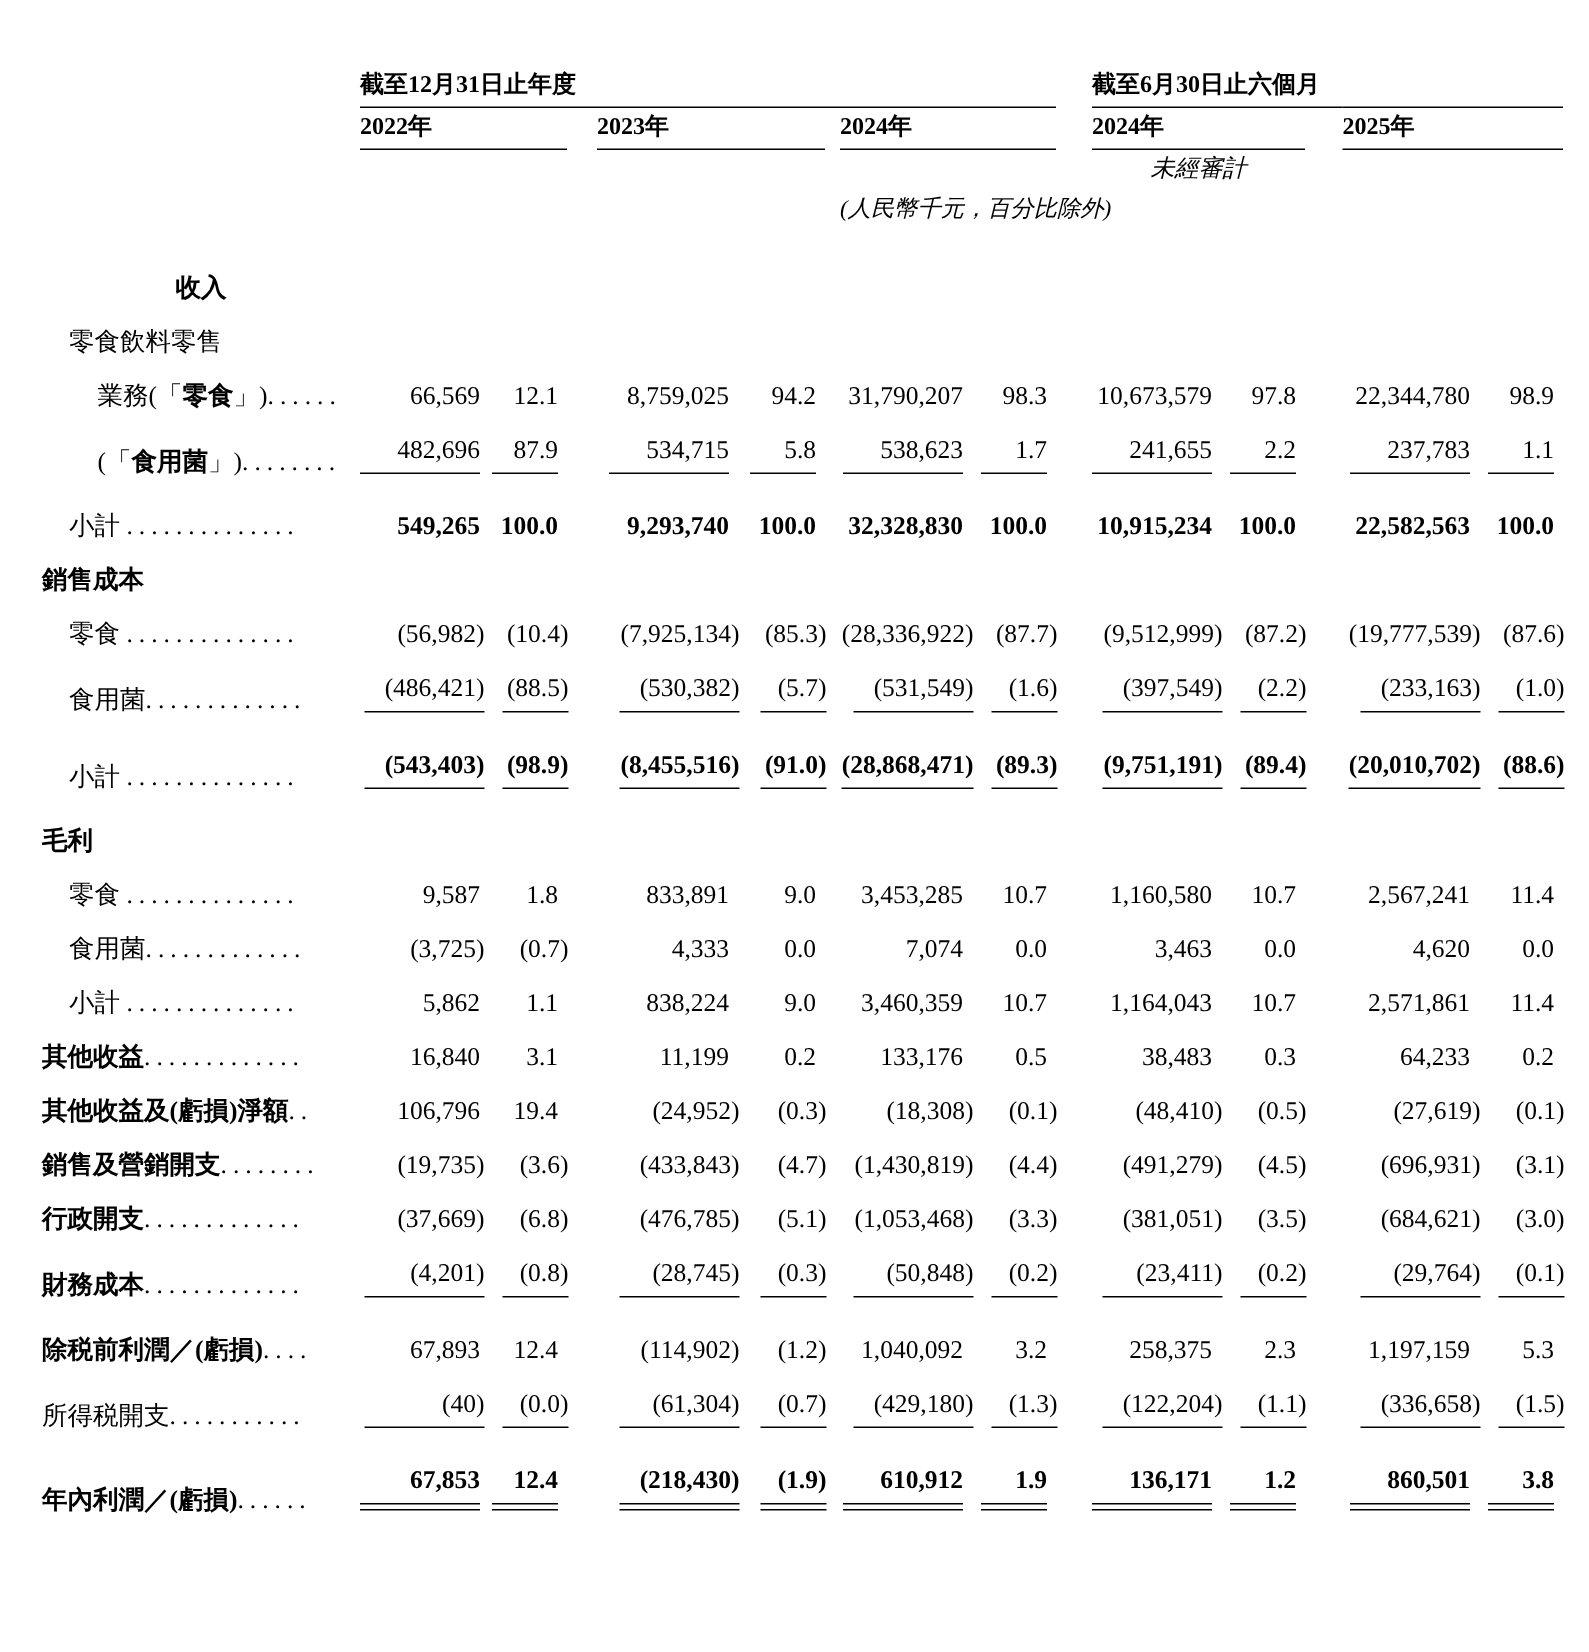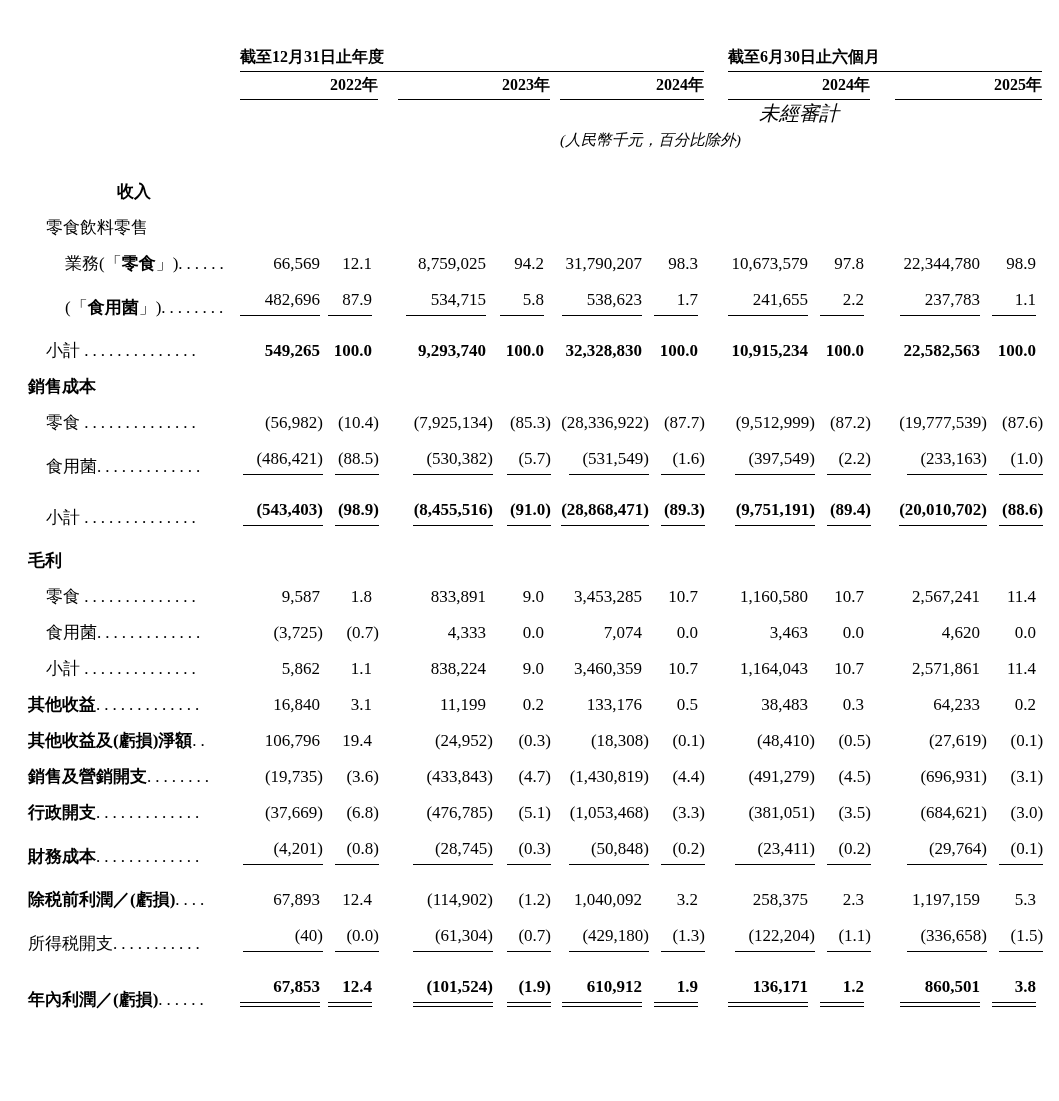--- a/index.html
+++ b/index.html
@@ -15,26 +15,26 @@
   }
   table{border-collapse:collapse;table-layout:fixed;width:1014px;margin-top:32px;}
   td{font-size:17px;line-height:22px;vertical-align:bottom;padding:12px 0 2px 0;}
   
   tr.hrow td{padding:2px 0 3px 0;}
   td.spanner{
     font-weight:700;font-size:16px;
     border-bottom:1.5px solid #000;white-space:nowrap;
   }
   td.yr{
-    font-weight:700;font-size:16px;text-align:right;
+    font-weight:700;font-size:16px;text-align:left;
     border-bottom:1.5px solid #000;padding-top:5px;
   }
   td.cur{font-style:italic;font-size:16px;text-align:left;padding-left:10px;padding-top:4px;white-space:nowrap;}
   td.pcth{font-style:italic;font-size:16px;text-align:center;padding-top:4px;}
-  td.unaud{font-style:italic;font-size:20px;text-align:center;padding:0 0 1px 0;white-space:nowrap;}
+  td.unaud{font-style:italic;font-size:16px;text-align:center;padding:0 0 1px 0;white-space:nowrap;}
   td.note{font-style:italic;font-size:15.5px;text-align:center;padding:3px 0 2px 0;white-space:nowrap;overflow:visible;}
   
   td.lbl{text-align:left;white-space:nowrap;overflow:visible;}
   td.ind1{padding-left:18px;}
   td.ind2{padding-left:37px;}
   .b{font-weight:700;}
   .dots{letter-spacing:4px;font-weight:400;}
   td.rmb,td.pct{text-align:right;}
   td.rmb{padding-right:12px;}
   td.pct{padding-right:6px;}
@@ -397,21 +397,21 @@
           <td class="pct u"><span class="v neg">(1.1)</span></td>
           <td></td>
           <td class="rmb u"><span class="v neg">(336,658)</span></td>
           <td class="pct u"><span class="v neg">(1.5)</span></td>
         </tr>
         <tr class="gap-top">
           <td class="lbl ind0 b"><span>年內利潤／(虧損)</span><span class="dots">......</span></td>
           <td class="rmb b uu"><span class="v">67,853</span></td>
           <td class="pct b uu"><span class="v">12.4</span></td>
           <td></td>
-          <td class="rmb b uu"><span class="v neg">(101,524)</span></td>
+          <td class="rmb b uu"><span class="v neg">(218,430)</span></td>
           <td class="pct b uu"><span class="v neg">(1.9)</span></td>
           <td></td>
           <td class="rmb b uu"><span class="v">610,912</span></td>
           <td class="pct b uu"><span class="v">1.9</span></td>
           <td></td>
           <td class="rmb b uu"><span class="v">136,171</span></td>
           <td class="pct b uu"><span class="v">1.2</span></td>
           <td></td>
           <td class="rmb b uu"><span class="v">860,501</span></td>
           <td class="pct b uu"><span class="v">3.8</span></td>

